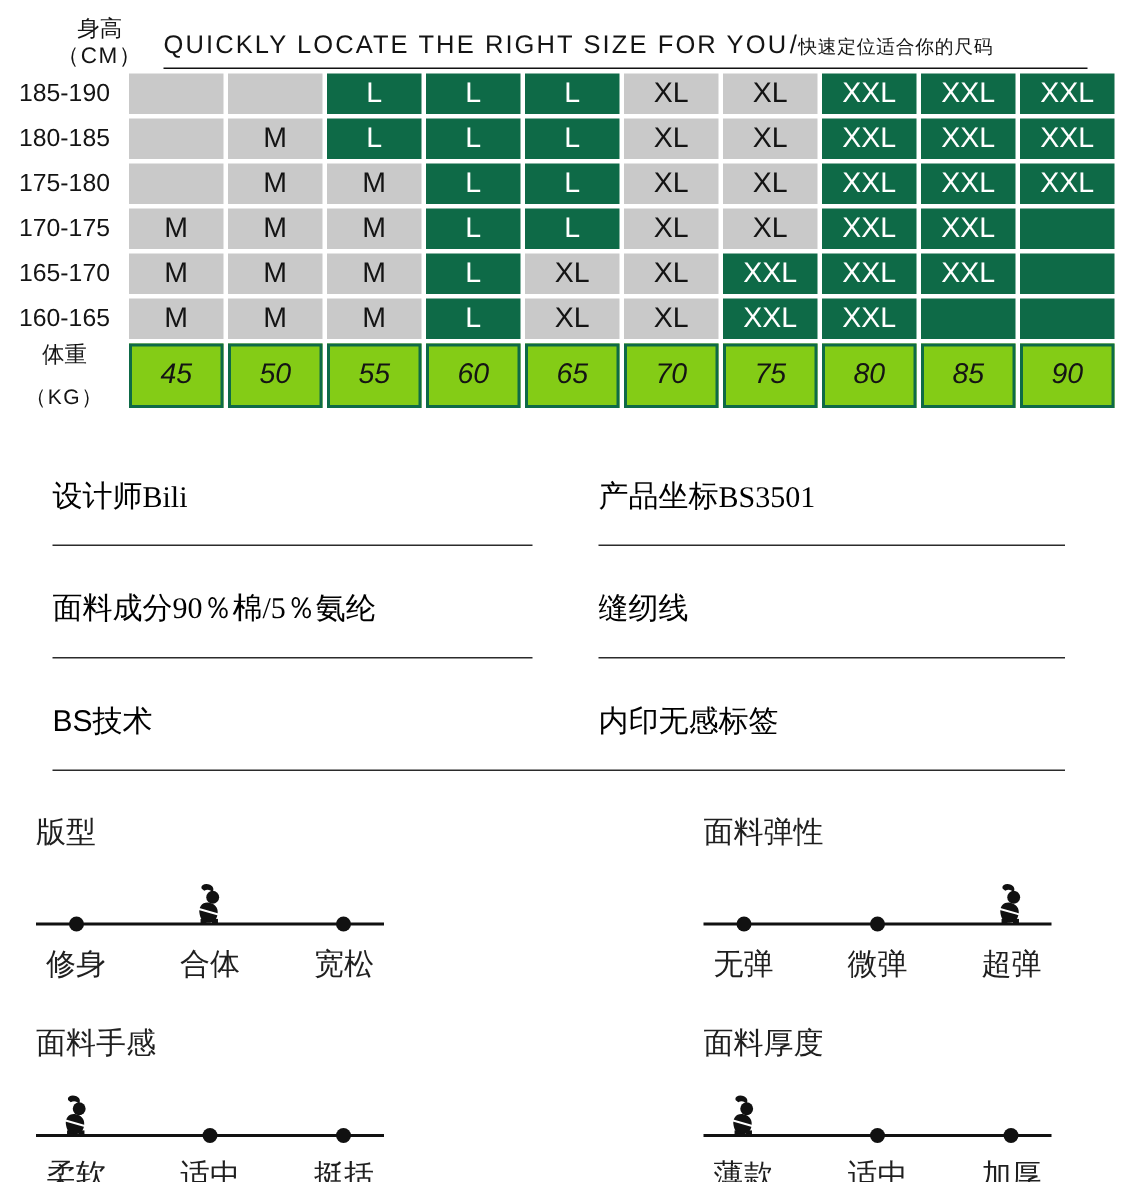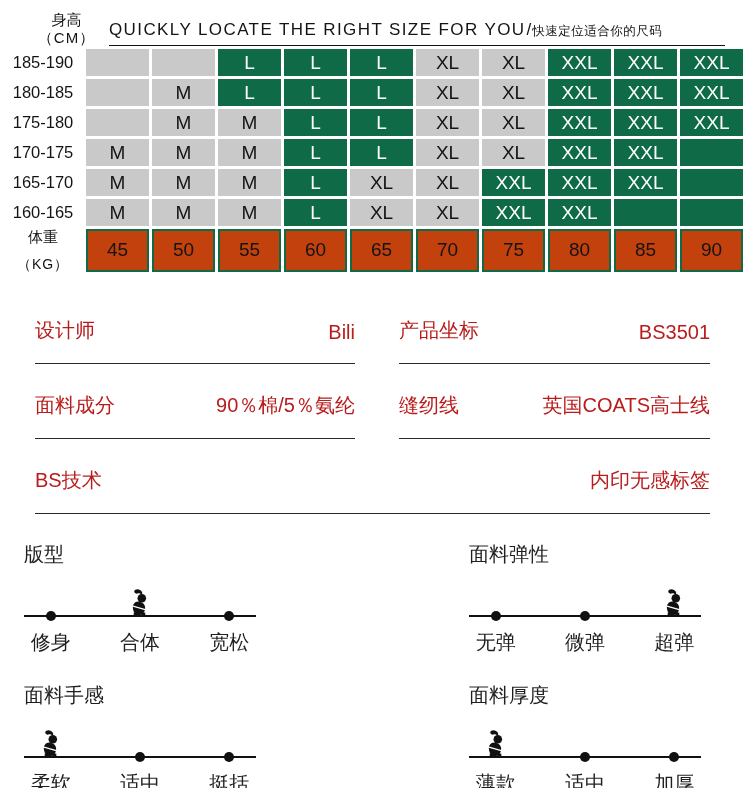--- a/index.html
+++ b/index.html
@@ -36,40 +36,40 @@
     width:80px;min-width:80px;font-weight:normal;font-size:16.5px;
     text-align:center;padding:0;color:var(--ink);
   }
   .size-table td.cell{
     width:61px;min-width:61px;height:25px;text-align:center;
     vertical-align:middle;font-size:19px;line-height:1;
   }
   .size-table td.gray{background:var(--gray);color:var(--ink);}
   .size-table td.green{background:var(--green);color:#fff;}
   .size-table tr.weight-row td.wcell{
-    width:57px;min-width:57px;height:21px;background:#c2410c;
+    width:57px;min-width:57px;height:21px;background:#84cc16;
     border:2px solid var(--green);text-align:center;vertical-align:middle;
-    font-size:19px;color:var(--ink);
+    font-size:19px;color:var(--ink);font-style:italic;
   }
   .weight-head .wh-zh{display:block;font-size:15px;line-height:1.05;}
   .weight-head .wh-unit{display:block;font-size:14px;line-height:1.05;margin-top:13px;letter-spacing:1px;}
 
   
   .specs{
     display:grid;grid-template-columns:320px 311px;column-gap:44px;
     margin:14px 0 0 35px;
   }
   .spec-row{
-    display:flex;justify-content:space-between;align-items:flex-end;
+    display:flex;justify-content:flex-start;align-items:flex-end;
     padding:28px 0 19px;border-bottom:1px solid var(--line);
-    font-size:20px;color:#b91c1c;gap:28px;
+    font-size:20px;color:#000000;
   }
   .spec-row.last{border-bottom:none;}
   .spec-label{white-space:nowrap;}
-  .spec-value{white-space:nowrap;}
+  .spec-value{white-space:nowrap;font-family:Liberation Serif, serif;}
   .full-divider{height:1px;background:var(--line);width:675px;margin-left:35px;}
 
   
   .sliders{display:grid;grid-template-columns:375px 340px;margin-left:24px;}
   .slider-block{margin-top:27px;}
   .slider-block.right{margin-left:70px;}
   .slider-title{font-size:20px;color:#1f1f1f;}
   .slider-track{position:relative;width:232px;height:44px;margin-top:15px;}
   .track-line{position:absolute;left:0;right:0;bottom:10px;height:2px;background:#111;}
   .stop-dot{
@@ -205,21 +205,20 @@
       <div class="spec-row">
         <span class="spec-label">产品坐标</span>
         <span class="spec-value">BS3501</span>
       </div>
       <div class="spec-row">
         <span class="spec-label">面料成分</span>
         <span class="spec-value">90％棉/5％氨纶</span>
       </div>
       <div class="spec-row">
         <span class="spec-label">缝纫线</span>
-        <span class="spec-value">英国COATS高士线</span>
       </div>
       <div class="spec-row last">
         <span class="spec-label">BS技术</span>
         <span class="spec-value"></span>
       </div>
       <div class="spec-row last">
         <span class="spec-label"></span>
         <span class="spec-value">内印无感标签</span>
       </div>
     </div>

